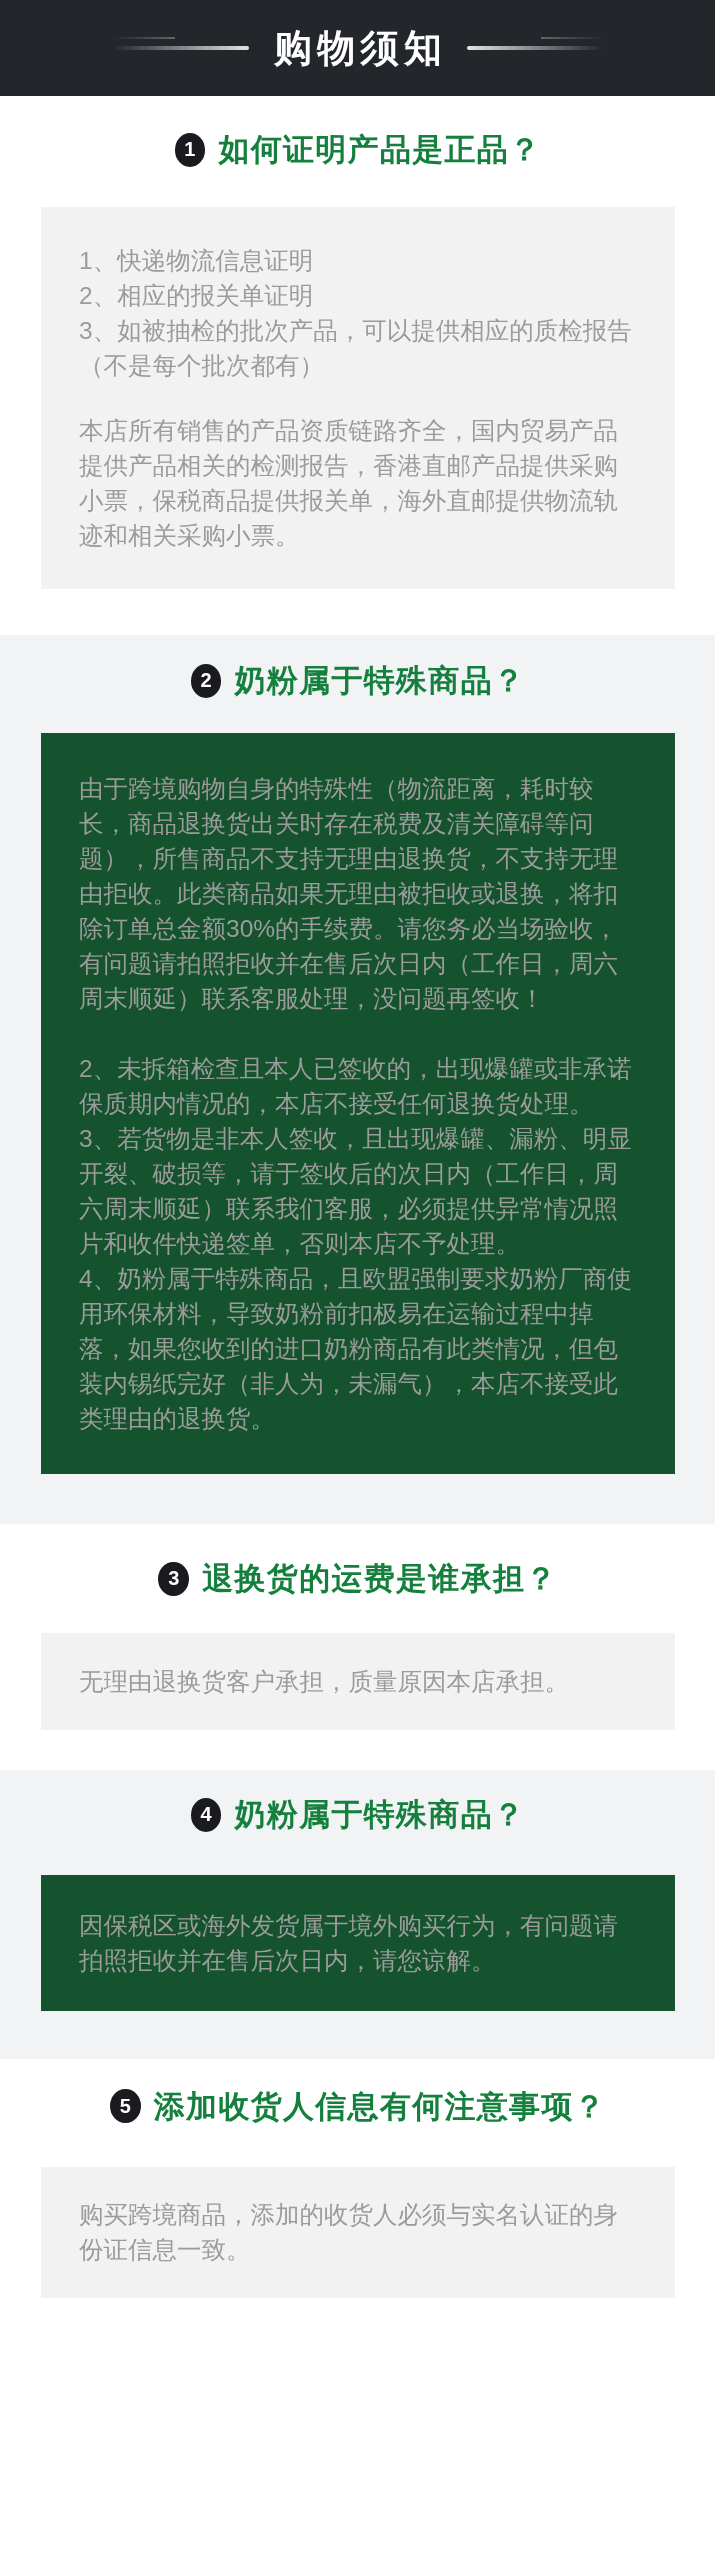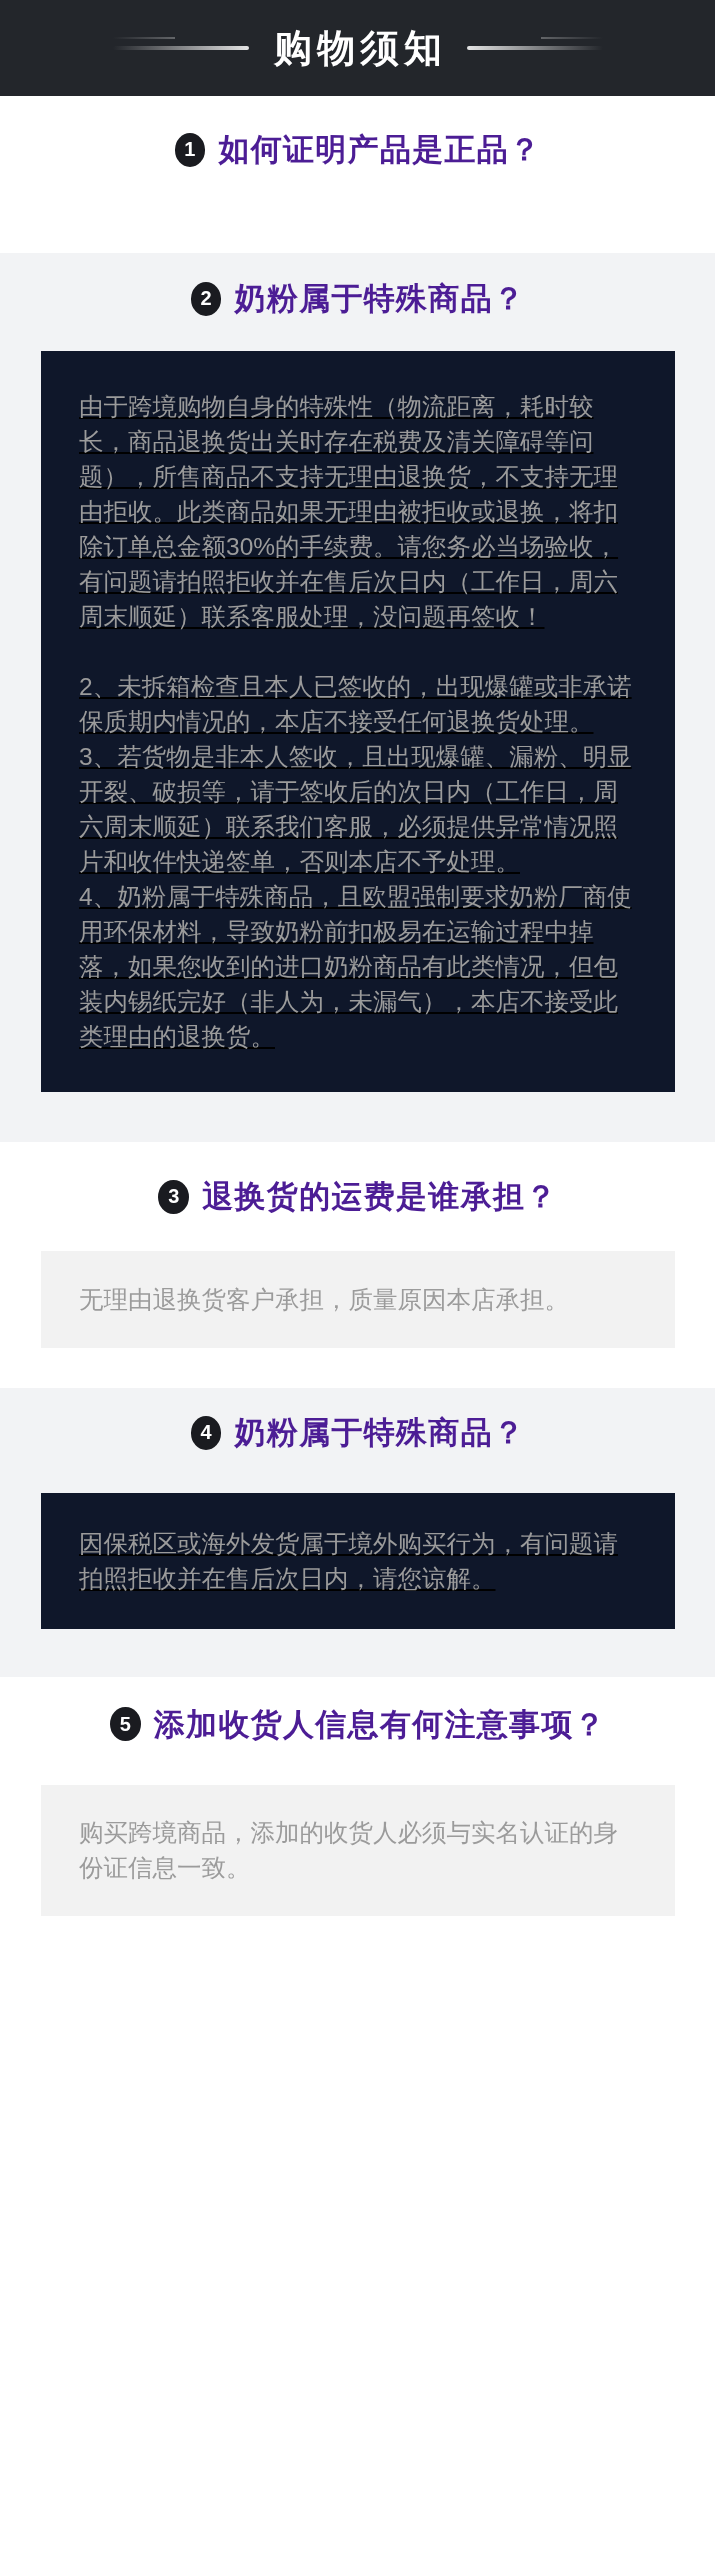--- a/index.html
+++ b/index.html
@@ -65,38 +65,38 @@
     display:flex;
     align-items:center;
     justify-content:center;
     flex:0 0 auto;
   }
   .qrow h2{
     margin:0;
     font-size:31px;
     line-height:41px;
     font-weight:700;
-    color:#4c1d95;
+    color:#15803d;
     letter-spacing:1.3px;
   }
 
   
   .box{
     margin:0 41px;
     padding:36px 38px;
     box-sizing:border-box;
   }
   .box p{
     margin:0;
     font-size:24.5px;
     line-height:35px;
     color:#9b9b9b;
   }
   .box.gray{background:#f2f2f2;}
-  .box.white{background:#0f172a;text-decoration:underline;}
+  .box.white{background:#14532d;}
 
   
   .s1 .qrow{padding:33px 0 37px;}
   .s1 .paragraph{margin-top:30px;}
 
   
   .band{background:#f2f3f5;}
   .s2{margin-top:46px;padding:25px 0 50px;}
   .s2 .qrow{margin-bottom:32px;}
   .s2 .box{padding:38px;}
@@ -123,20 +123,27 @@
   <header class="topbar">
     <span class="deco-line left"></span>
     <h1>购物须知</h1>
     <span class="deco-line right"></span>
   </header>
 
   <section class="s1">
     <div class="qrow">
       <span class="badge">1</span>
       <h2>如何证明产品是正品？</h2>
+    </div>
+    <div class="box gray">
+      <p>1、快递物流信息证明</p>
+      <p>2、相应的报关单证明</p>
+      <p>3、如被抽检的批次产品，可以提供相应的质检报告</p>
+      <p>（不是每个批次都有）</p>
+      <p class="paragraph">本店所有销售的产品资质链路齐全，国内贸易产品提供产品相关的检测报告，香港直邮产品提供采购小票，保税商品提供报关单，海外直邮提供物流轨迹和相关采购小票。</p>
     </div>
   </section>
 
   <section class="band s2">
     <div class="qrow">
       <span class="badge">2</span>
       <h2>奶粉属于特殊商品？</h2>
     </div>
     <div class="box white">
       <p class="intro">由于跨境购物自身的特殊性（物流距离，耗时较长，商品退换货出关时存在税费及清关障碍等问题），所售商品不支持无理由退换货，不支持无理由拒收。此类商品如果无理由被拒收或退换，将扣除订单总金额30%的手续费。请您务必当场验收，有问题请拍照拒收并在售后次日内（工作日，周六周末顺延）联系客服处理，没问题再签收！</p>

